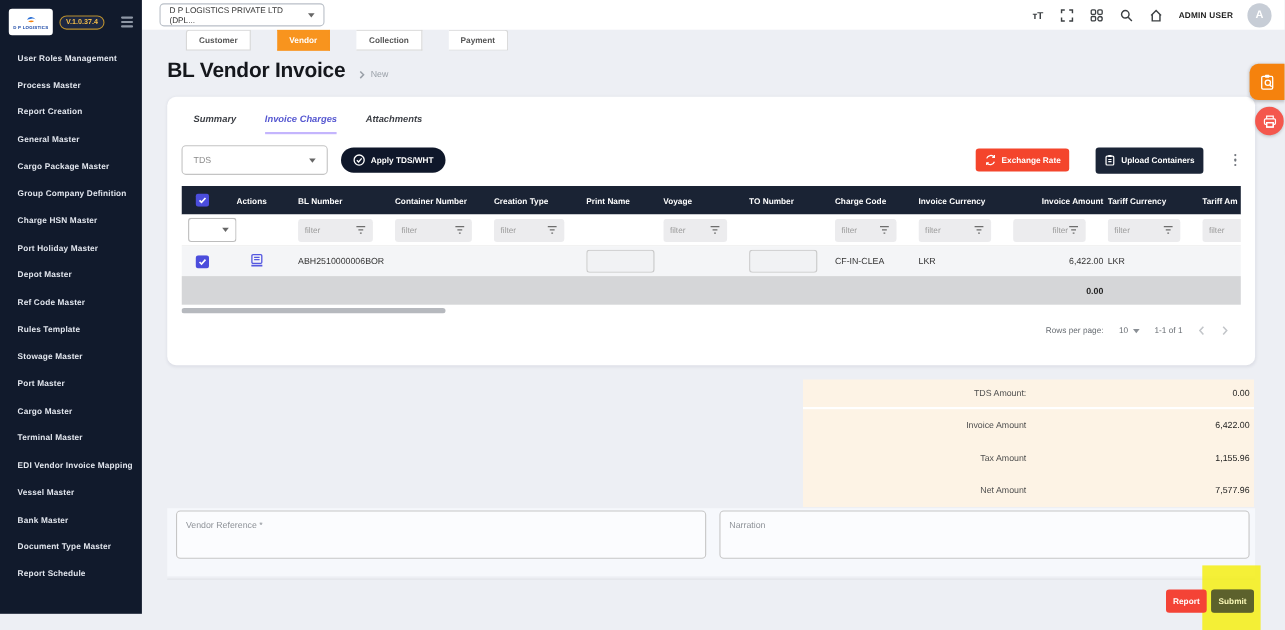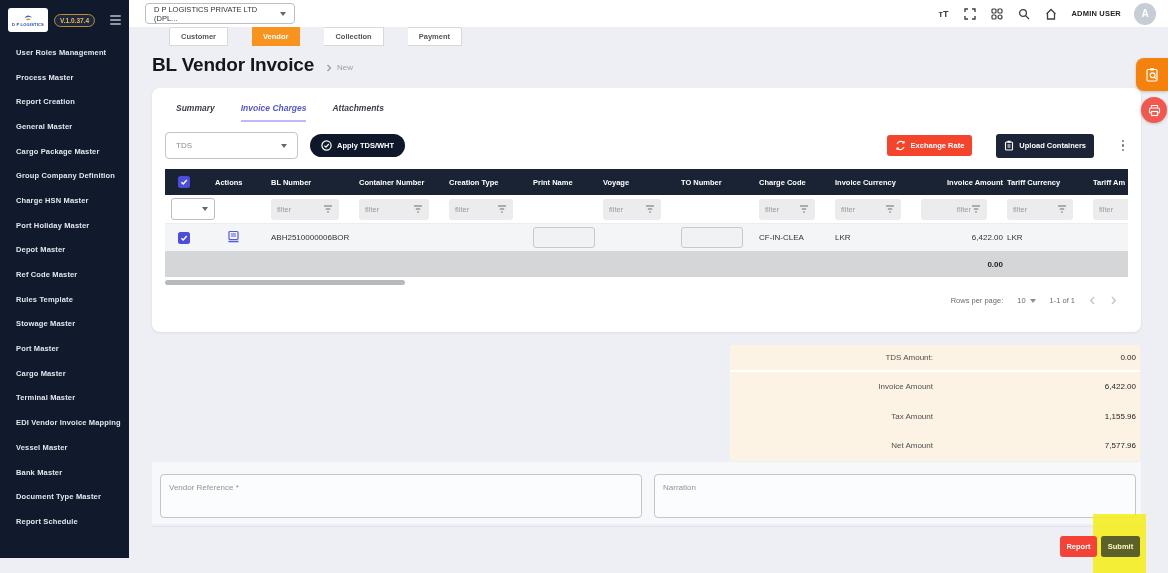--- a/index.html
+++ b/index.html
@@ -88,21 +88,21 @@
 
   
   .summary { position:absolute; left:730px; top:345px; width:410px; background:#fdf3e5; }
   .sum-row { display:flex; align-items:center; height:29.5px; }
   .sum-row.first { height:27px; border-bottom:2px solid #fff; }
   .sum-label { width:203px; text-align:right; font-size:8px; color:#4f4f4f; }
   .sum-value { flex:1; text-align:right; padding-right:4px; font-size:8px; color:#1d1d1d; }
 
   
   .form-band { position:absolute; left:152px; top:462px; width:989px; height:62px; background:#f6f8fc; }
-  .form-band textarea { position:absolute; top:12px; height:44px; border:1px solid #c6c6c6; border-radius:4px; background:#fbfcfe; resize:none; font-family:"Liberation Sans","DejaVu Sans",sans-serif; font-size:8px; color:#333; padding:8px; outline:none; }
+  .form-band textarea { position:absolute; top:2px; height:44px; border:1px solid #c6c6c6; border-radius:4px; background:#fbfcfe; resize:none; font-family:"Liberation Sans","DejaVu Sans",sans-serif; font-size:8px; color:#333; padding:8px; outline:none; }
   .form-band textarea::placeholder { color:#8f9399; }
   .ta-vendor { left:8px; width:482px; }
   .ta-narration { left:502px; width:482px; }
   .divider { position:absolute; left:152px; top:526px; width:989px; border-top:1px solid #e1e4e9; }
 
   
   .highlight-band { position:absolute; left:1093px; top:514px; width:53px; height:59px; background:rgba(244,238,20,.85); z-index:5; }
   .clear-btn { position:absolute; left:1060px; top:536px; width:37px; height:21px; background:#f44336; border:none; border-radius:3px; color:#fff; font-size:7.5px; font-weight:bold; cursor:pointer; z-index:6; }
   .submit-btn { position:absolute; left:1101px; top:536px; width:39px; height:21px; background:#1b2537; border:none; border-radius:3px; color:#fff; font-size:7.5px; font-weight:bold; cursor:pointer; z-index:6; }
   .submit-tint { position:absolute; left:1101px; top:536px; width:39px; height:21px; background:rgba(244,238,20,.3); border-radius:3px; z-index:7; pointer-events:none; }

